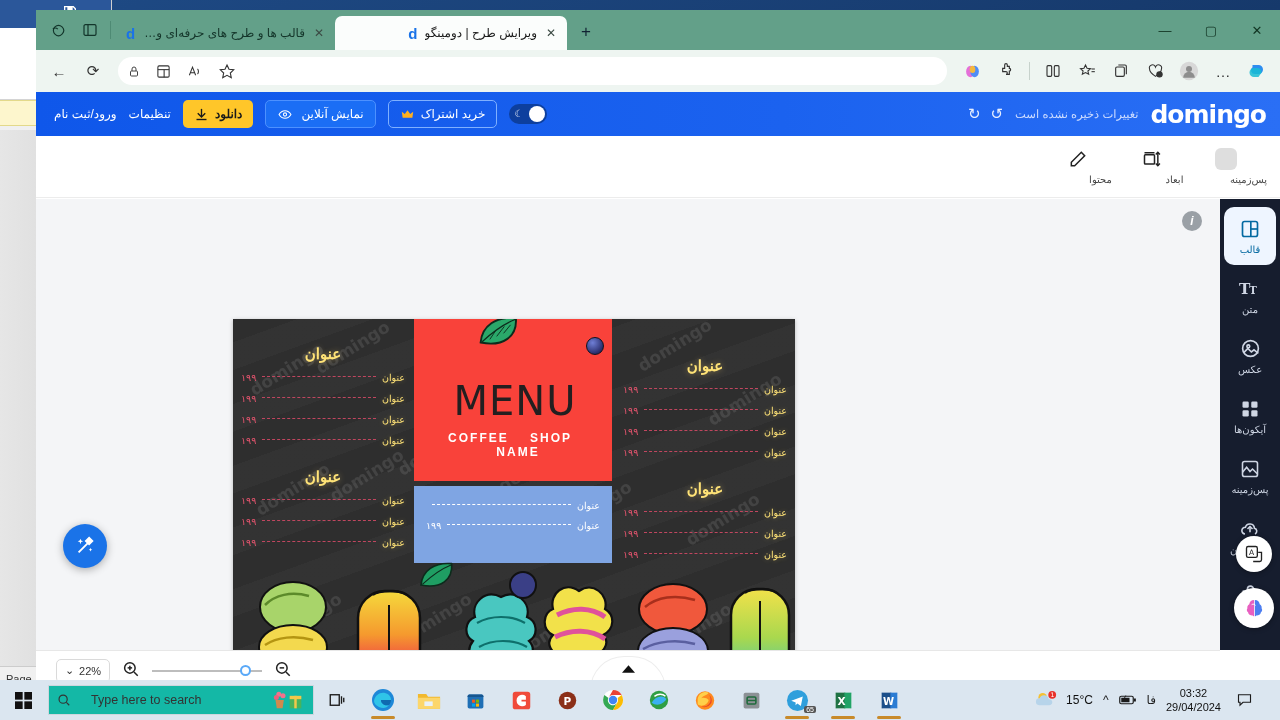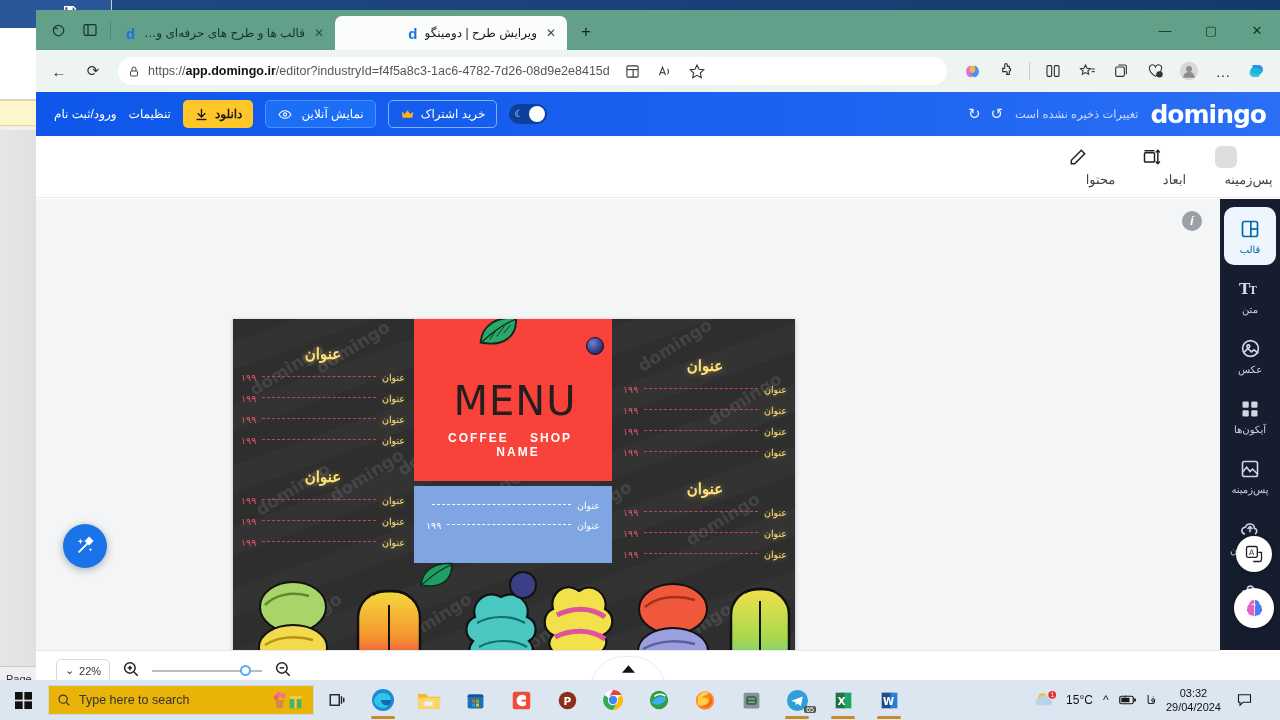--- a/index.html
+++ b/index.html
@@ -100,21 +100,21 @@
   #btn-preview{background:#1b6ef5;color:#fff;border:1px solid #4d91ff;gap:8px;}
   #btn-subscribe{background:transparent;color:#fff;border:1px solid #7fb0ff;}
   #theme-toggle{width:38px;height:20px;border-radius:11px;background:#0d3f9e;position:relative;cursor:pointer;}
   #theme-toggle .knob{position:absolute;right:2px;top:2px;width:16px;height:16px;border-radius:50%;background:#fff;}
   #theme-toggle .moon{position:absolute;left:5px;top:4px;font-size:10px;color:#fff;}
 
   #app-sub { height:62px; background:#fff; border-bottom:1px solid #ececec;
      display:flex; direction:rtl; align-items:center; padding:0 28px; gap:22px;}
   .sub-tool{display:flex;flex-direction:column;align-items:center;gap:4px;cursor:pointer;width:52px;}
   .sub-tool .ic{height:22px;display:flex;align-items:center;justify-content:center;}
-  .sub-tool .lb{font-size:13px;color:#444;margin-left:45px;}
+  .sub-tool .lb{font-size:10px;color:#444;margin-left:45px;}
   .swatch{width:22px;height:22px;border-radius:6px;background:#dedede;}
 
   #workspace { position:absolute; left:0; right:60px; top:107px; bottom:40px;
      background:#f4f5f7; overflow:hidden;}
   #cart-row { position:absolute; right:18px; top:12px; display:flex; align-items:center; gap:14px; direction:rtl;}
   #info-dot{width:20px;height:20px;border-radius:50%;background:#9aa0a6;color:#fff;
      font-size:12px;font-weight:bold;font-style:italic;display:flex;align-items:center;justify-content:center;}
   #cart-btn{border:1px solid #3b82f6;color:#2563eb;border-radius:7px;height:30px;
      display:flex;align-items:center;gap:8px;padding:0 12px;font-size:12px;background:#fff;cursor:pointer;}
 
@@ -180,22 +180,22 @@
   #slider .knob{position:absolute;left:88px;top:-5px;width:11px;height:11px;border-radius:50%;
      border:2px solid #5aa9f8;background:#fff;}
   #collapse{position:absolute;left:50%;transform:translateX(-50%);bottom:0;width:76px;height:34px;
      background:#fff;border-radius:38px 38px 0 0;border:1px solid #ededed;border-bottom:none;
      display:flex;align-items:flex-start;justify-content:center;padding-top:8px;cursor:pointer;}
 
   
   #taskbar{position:absolute;left:0;bottom:0;width:1280px;height:40px;background:#dbe6f0;
      display:flex;align-items:center;gap:0;}
   #startbtn{width:46px;height:40px;display:flex;align-items:center;justify-content:center;cursor:pointer;}
-  #search{width:266px;height:30px;background:#eab308;border:1px solid #cdd6de;display:flex;align-items:center;
-     gap:8px;padding:0 8px;margin-left:2px;cursor:text;}
+  #search{width:266px;height:30px;background:#14b8a6;border:1px solid #cdd6de;display:flex;align-items:center;
+     gap:20px;padding:0 8px;margin-left:2px;cursor:text;}
   #search .ph{font-size:12.5px;color:#333;flex:1;}
   .tb-app{width:46px;height:40px;display:flex;align-items:center;justify-content:center;position:relative;cursor:pointer;}
   .tb-app.open:after{content:"";position:absolute;bottom:1px;left:11px;width:24px;height:3px;background:#c88a2a;border-radius:2px;}
   #tray{margin-left:auto;display:flex;align-items:center;gap:10px;padding-right:23px;}
   .tray-ic{font-size:12px;color:#1b1b1b;cursor:pointer;}
   #clock{font-size:11px;color:#111;text-align:center;line-height:14px;cursor:pointer;}
   #notif{width:26px;height:40px;display:flex;align-items:center;justify-content:center;cursor:pointer;}
 </style>
 </head>
 <body>
@@ -266,21 +266,20 @@
   </div>
 
   <div id="toolbar">
     <div class="tb-ico">←</div>
     <div class="tb-ico">⟳</div>
     <div id="omnibox">
       <svg width="12" height="13" viewBox="0 0 24 24" fill="none" stroke="#444" stroke-width="2">
         <rect x="5" y="11" width="14" height="10" rx="2"></rect>
           <path d="M8 11V7a4 4 0 018 0v4"></path>
       </svg>
-      <div id="url">https://<b>app.domingo.ir</b>/editor?industryId=f4f5a8c3-1ac6-4782-7d26-08d9e2e8415d</div>
       <div id="omni-right">
         <div class="tb-ico">
           <svg width="15" height="15" viewBox="0 0 24 24" fill="none" stroke="#333" stroke-width="1.7">
               <rect x="3" y="3" width="18" height="18" rx="2"></rect>
               <line x1="3" y1="9" x2="21" y2="9"></line>
               <line x1="13" y1="9" x2="13" y2="21"></line>
             </svg>
         </div>
         <div class="tb-ico">
           <svg width="16" height="15" viewBox="0 0 24 24" fill="none" stroke="#333" stroke-width="1.7">

